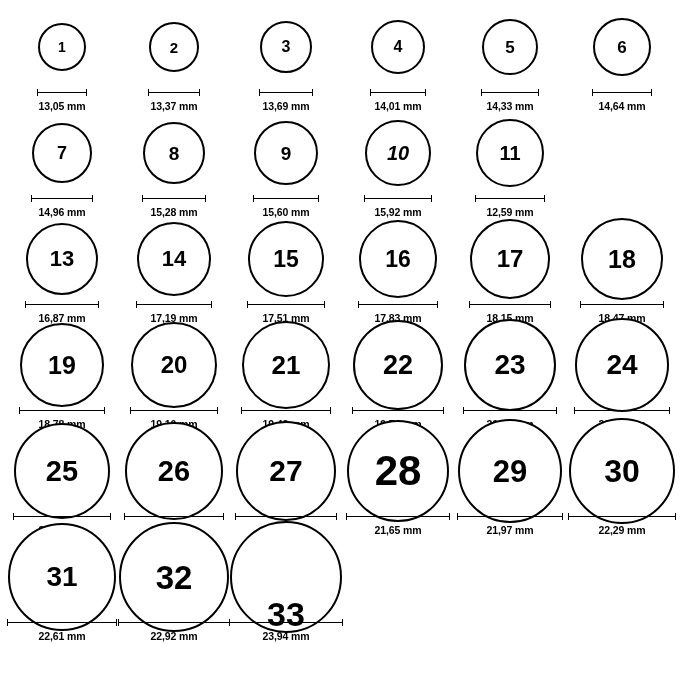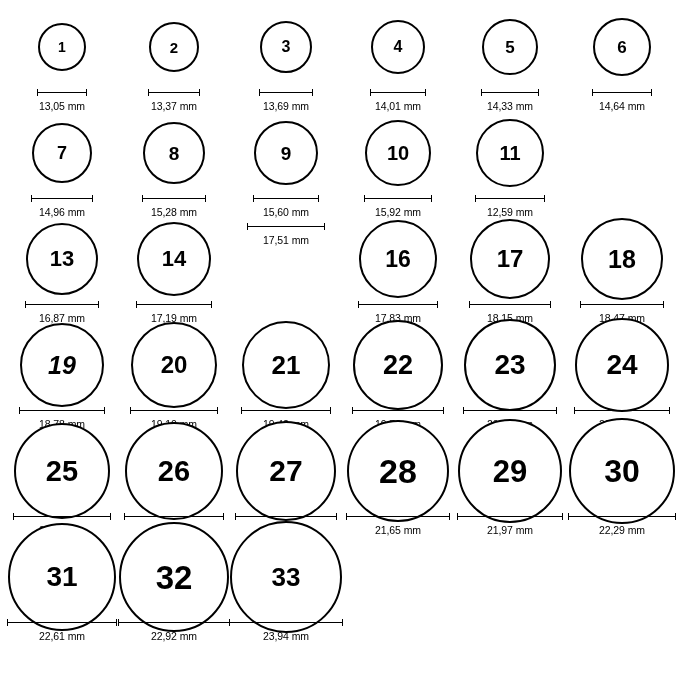--- a/index.html
+++ b/index.html
@@ -70,21 +70,21 @@
     content: "";
     position: absolute;
     left: 0;
     right: 0;
     top: 50%;
     border-top: 1.5px solid #000;
   }
   .size-label {
     margin-top: 2px;
     font-size: 10.5px;
-    font-weight: normal;
+    font-weight: bold;
     letter-spacing: -0.1px;
     white-space: nowrap;
     text-align: center;
   }
 </style>
 </head>
 <body>
 
 <div id="sizer-chart">
 
@@ -186,21 +186,21 @@
           <span>9</span>
         </div>
       </div>
       <div class="measure">
         <div class="bar" style="width: 64px;"></div>
       </div>
       <div class="size-label">15,60 mm</div>
     </div>
     <div class="ring-cell">
       <div class="ring-wrap">
-        <div class="ring" style="width: 66px; height: 66px; font-size: 20px;">
+        <div class="ring" style="width: 66px; height: 66px; font-size: 20px; font-style: italic;">
           <span>10</span>
         </div>
       </div>
       <div class="measure">
         <div class="bar" style="width: 66px;"></div>
       </div>
       <div class="size-label">15,92 mm</div>
     </div>
     <div class="ring-cell">
       <div class="ring-wrap">
@@ -232,20 +232,25 @@
         <div class="ring" style="width: 74px; height: 74px; font-size: 22px;">
           <span>14</span>
         </div>
       </div>
       <div class="measure">
         <div class="bar" style="width: 74px;"></div>
       </div>
       <div class="size-label">17,19 mm</div>
     </div>
     <div class="ring-cell">
+      <div class="ring-wrap">
+        <div class="ring" style="width: 76px; height: 76px; font-size: 23px;">
+          <span>15</span>
+        </div>
+      </div>
       <div class="measure">
         <div class="bar" style="width: 76px;"></div>
       </div>
       <div class="size-label">17,51 mm</div>
     </div>
     <div class="ring-cell">
       <div class="ring-wrap">
         <div class="ring" style="width: 78px; height: 78px; font-size: 23px;">
           <span>16</span>
         </div>
@@ -275,21 +280,21 @@
       <div class="measure">
         <div class="bar" style="width: 82px;"></div>
       </div>
       <div class="size-label">18,47 mm</div>
     </div>
   </div>
 
   <div class="chart-row">
     <div class="ring-cell">
       <div class="ring-wrap">
-        <div class="ring" style="width: 84px; height: 84px; font-size: 25px; font-style: italic;">
+        <div class="ring" style="width: 84px; height: 84px; font-size: 25px;">
           <span>19</span>
         </div>
       </div>
       <div class="measure">
         <div class="bar" style="width: 84px;"></div>
       </div>
       <div class="size-label">18,78 mm</div>
     </div>
     <div class="ring-cell">
       <div class="ring-wrap">
@@ -377,21 +382,21 @@
           <span>27</span>
         </div>
       </div>
       <div class="measure">
         <div class="bar" style="width: 100px;"></div>
       </div>
       <div class="size-label">21,33 mm</div>
     </div>
     <div class="ring-cell">
       <div class="ring-wrap">
-        <div class="ring" style="width: 102px; height: 102px; font-size: 34px;">
+        <div class="ring" style="width: 102px; height: 102px; font-size: 42px;">
           <span>28</span>
         </div>
       </div>
       <div class="measure">
         <div class="bar" style="width: 102px;"></div>
       </div>
       <div class="size-label">21,65 mm</div>
     </div>
     <div class="ring-cell">
       <div class="ring-wrap">
@@ -435,21 +440,21 @@
           <span>32</span>
         </div>
       </div>
       <div class="measure">
         <div class="bar" style="width: 110px;"></div>
       </div>
       <div class="size-label">22,92 mm</div>
     </div>
     <div class="ring-cell">
       <div class="ring-wrap">
-        <div class="ring" style="width: 112px; height: 112px; font-size: 26px;">
+        <div class="ring" style="width: 112px; height: 112px; font-size: 34px; align-items: flex-end;">
           <span>33</span>
         </div>
       </div>
       <div class="measure">
         <div class="bar" style="width: 112px;"></div>
       </div>
       <div class="size-label">23,94 mm</div>
     </div>
   </div>
 

